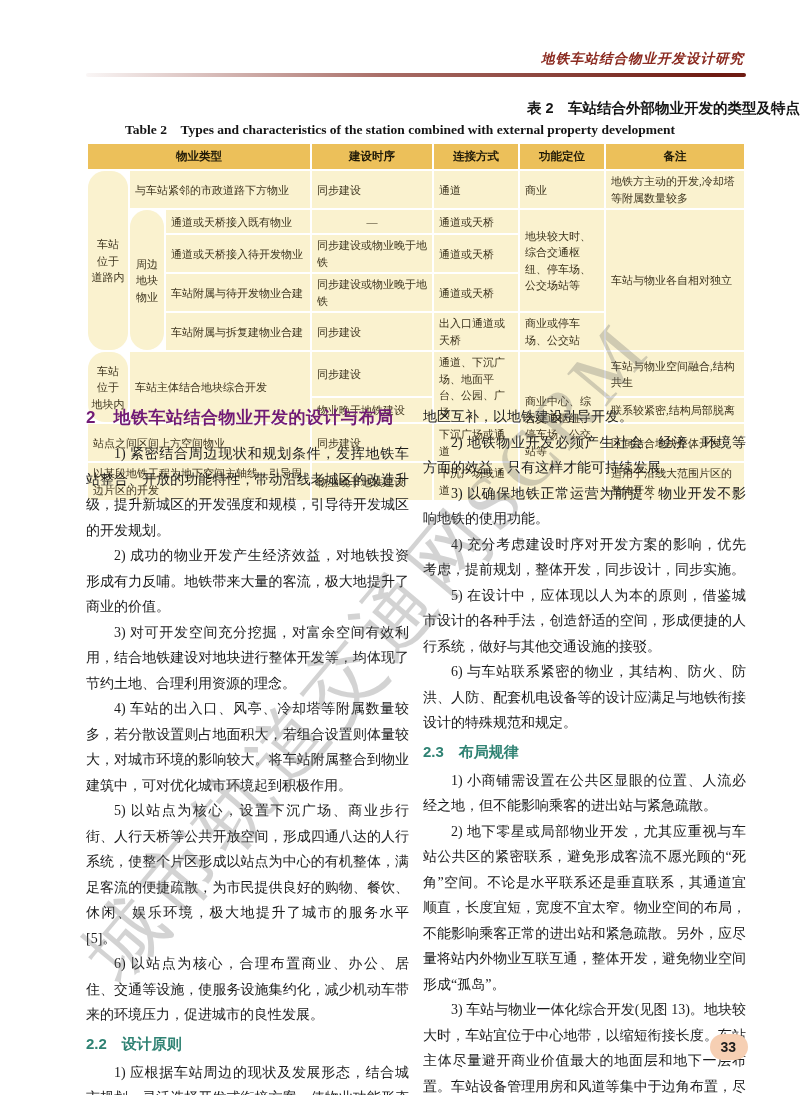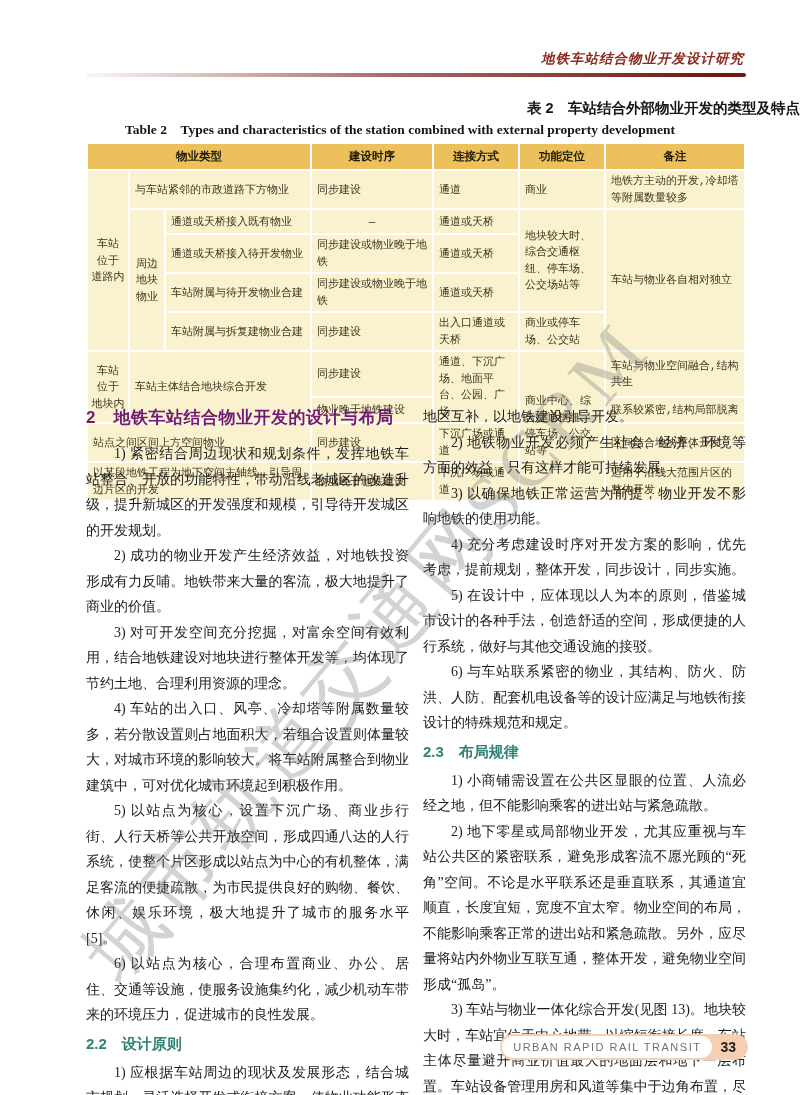--- a/index.html
+++ b/index.html
@@ -23,35 +23,35 @@
     position:absolute; top:99px; left:0; width:100%; text-align:right;
     font-family:"Liberation Sans", sans-serif; font-weight:bold;
     font-size:14.5px; color:#151515;
   }
   .caption-en {
     position:absolute; top:121px; left:0; width:100%; text-align:center;
     font-family:"Liberation Serif", serif; font-weight:bold;
     font-size:13.5px; color:#151515;
   }
   
-  .table-wrap { position:absolute; top:142px; left:86px; width:660px;font-family:Liberation Mono, monospace; }
+  .table-wrap { position:absolute; top:142px; left:86px; width:660px; }
   table.types {
     width:660px; border-collapse:separate; border-spacing:2px;
     table-layout:fixed; font-size:11px; color:#3e351f;
   }
   table.types td {
     background:#faf2cf; padding:2px 5px; vertical-align:middle;
     text-align:left; line-height:1.5; overflow:hidden;
   }
   table.types td.head {
     background:#ecc05a; font-weight:bold; text-align:center;
     color:#201a08; padding:4px 2px; font-size:11.5px;
   }
   table.types td.ctr { text-align:center; padding:2px 2px; }
-  table.types td.vg  { white-space:pre-line; }
+  table.types td.vg  { white-space:pre-line;border-radius:17px; }
   table.types tr.short td { height:19px; }
   
   .columns {
     position:absolute; top:404px; left:86px; width:660px;
     display:flex; gap:14px;
   }
   .col { width:323px; }
   .h2 {
     font-family:"Liberation Sans", sans-serif; font-weight:bold;
     font-size:17px; color:#701a75; margin:2px 0 12px 0; letter-spacing:0.5px;
@@ -208,17 +208,16 @@
       <div class="h3">2.3　布局规律</div>
       <p class="para">1) 小商铺需设置在公共区显眼的位置、人流必经之地，但不能影响乘客的进出站与紧急疏散。</p>
       <p class="para">2) 地下零星或局部物业开发，尤其应重视与车站公共区的紧密联系，避免形成客流不愿光顾的“死角”空间。不论是水平联系还是垂直联系，其通道宜顺直，长度宜短，宽度不宜太窄。物业空间的布局，不能影响乘客正常的进出站和紧急疏散。另外，应尽量将站内外物业互联互通，整体开发，避免物业空间形成“孤岛”。</p>
       <p class="para">3) 车站与物业一体化综合开发(见图 13)。地块较大时，车站宜位于中心地带，以缩短衔接长度。车站主体尽量避开商业价值最大的地面层和地下一层布置。车站设备管理用房和风道等集中于边角布置，尽量空出中心的黄金地带形成非付费区与物业连接，使车站与物业空间联系更加直接、紧密、充分。</p>
     </div>
   </div>
 
   <div class="watermark">城市轨道交通网SCRM</div>
 
   <div class="footer">
-    <div class="footer-label">URBAN RAPID RAIL TRANSIT</div>
     <div class="footer-num">33</div>
   </div>
 
 </div>
 
 </body></html>

